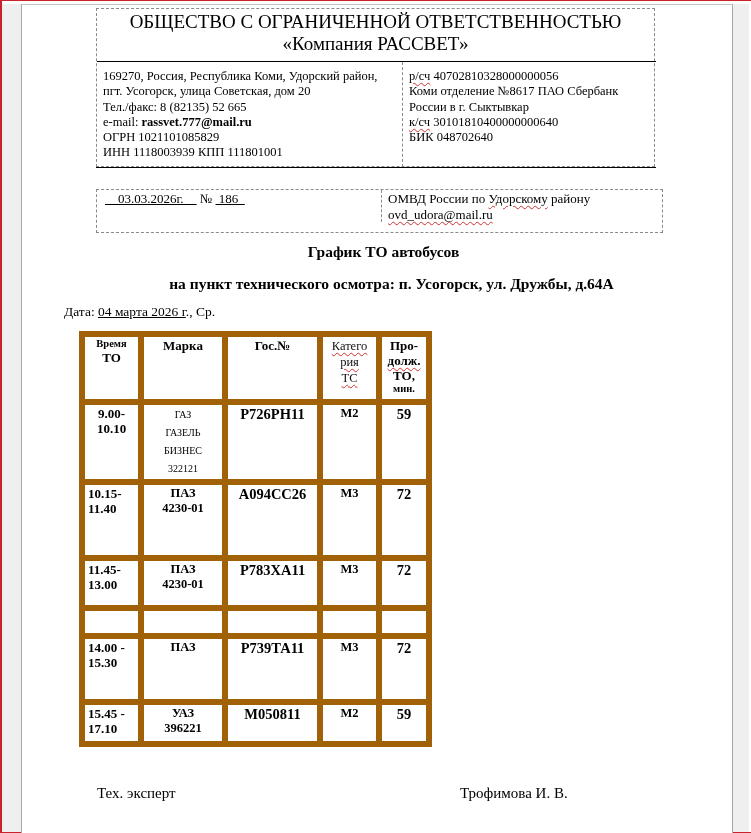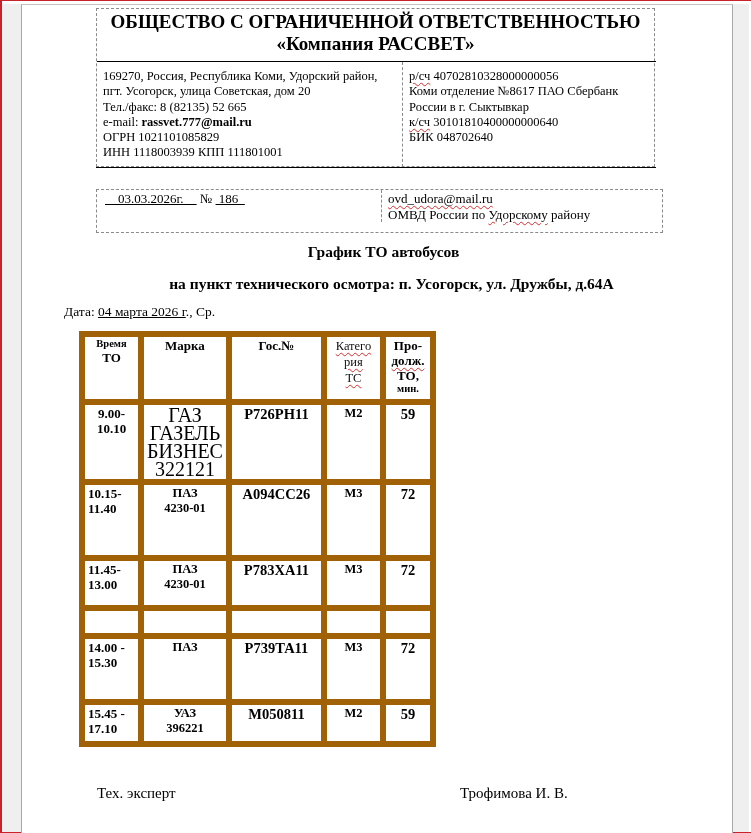--- a/index.html
+++ b/index.html
@@ -22,21 +22,21 @@
     background: #fff;
   }
 
   
   .hdr {
     position: absolute; left: 96px; top: 8px; width: 559px; height: 159px;
     border: 1px dashed #8a8a8a; box-sizing: border-box;
   }
   .hdr-title {
     position: absolute; left: 0; top: 0; width: 100%; height: 52px;
-    text-align: center; font-weight: bold; font-size: 19px; line-height: 22px; padding-top: 2px;
+    text-align: center; font-weight: normal; font-size: 19px; line-height: 22px; padding-top: 2px;
   }
   .hdr-line1 { position: absolute; left: 0; top: 52px; width: 559px; border-top: 1.5px solid #000; }
   .hdr-line2 { position: absolute; left: -1px; top: 158px; width: 560px; border-top: 1.5px solid #000; }
   .hdr-div { position: absolute; left: 305px; top: 53px; height: 105px; border-left: 1px dashed #8a8a8a; }
   .hdr-col { position: absolute; top: 60px; font-size: 12.5px; line-height: 15.3px; }
   .hdr-col.left { left: 6px; width: 298px; }
   .hdr-col.right { left: 312px; width: 240px; }
   .hdr-col div { white-space: nowrap; }
   .spell { text-decoration: underline wavy #d43030; text-decoration-thickness: 1px; text-underline-offset: 2px; }
 
@@ -63,21 +63,21 @@
   table.sched td {
     border: 6px solid #a16207; vertical-align: top; padding: 1px 3px; box-sizing: border-box;
   }
   .th { font-weight: bold; text-align: center; font-size: 12px; line-height: 13.5px; }
   .th-small { font-size: 10.5px; line-height: 12px; }
   .th-norm { font-size: 13px; line-height: 15px; }
   .cat-hdr { font-weight: normal; font-size: 12.5px; line-height: 16px; color: #111; }
   .c-time { font-weight: bold; font-size: 13px; line-height: 15px; text-align: left; padding-top: 3px; }
   .c-time.first { text-align: center; }
   .c-brand { font-weight: bold; font-size: 12.5px; line-height: 14.5px; text-align: center; }
-  .c-brand.plain { font-weight: normal; font-size: 20px; line-height: 18px; }
+  .c-brand.plain { font-weight: normal; font-size: 10px; line-height: 18px; }
   .c-plate { font-weight: bold; font-size: 14.5px; text-align: center; padding-top: 3px; }
   .c-cat { font-weight: bold; font-size: 12.5px; text-align: center; padding-top: 3px; margin-top: 11px; }
   .c-dur { font-weight: bold; font-size: 14.5px; text-align: center; padding-top: 3px; }
 
   .sign { position: absolute; top: 785px; font-size: 15px; }
 </style>
 </head>
 <body>
 
 <div class="frame"></div>
@@ -107,22 +107,22 @@
     <div><span class="spell">к/сч</span><span> 30101810400000000640</span></div>
     <div>БИК 048702640</div>
   </div>
   <div class="hdr-line2"></div>
 </div>
 
 <div class="ref">
   <div class="ref-left"><span class="u">    03.03.2026г.    </span><span> № </span><span class="u"> 186  </span></div>
   <div class="ref-div"></div>
   <div class="ref-right">
+    <div><span>ОМВД России по </span><span class="spell">Удорскому</span><span> району</span></div>
     <div><span class="spell">ovd_udora@mail.ru</span></div>
-    <div><span>ОМВД России по </span><span class="spell">Удорскому</span><span> району</span></div>
   </div>
 </div>
 
 <div class="doc-title" style="top:243px; padding-left:8px;">График ТО автобусов</div>
 <div class="doc-title" style="top:275px; padding-left:16px;">на пункт технического осмотра: п. Усогорск, ул. Дружбы, д.64А</div>
 <div class="date-line"><span>Дата: </span><span class="u">04 марта 2026 г</span><span>., Ср.</span></div>
 
 <table class="sched">
   <colgroup>
     <col style="width:59px">

